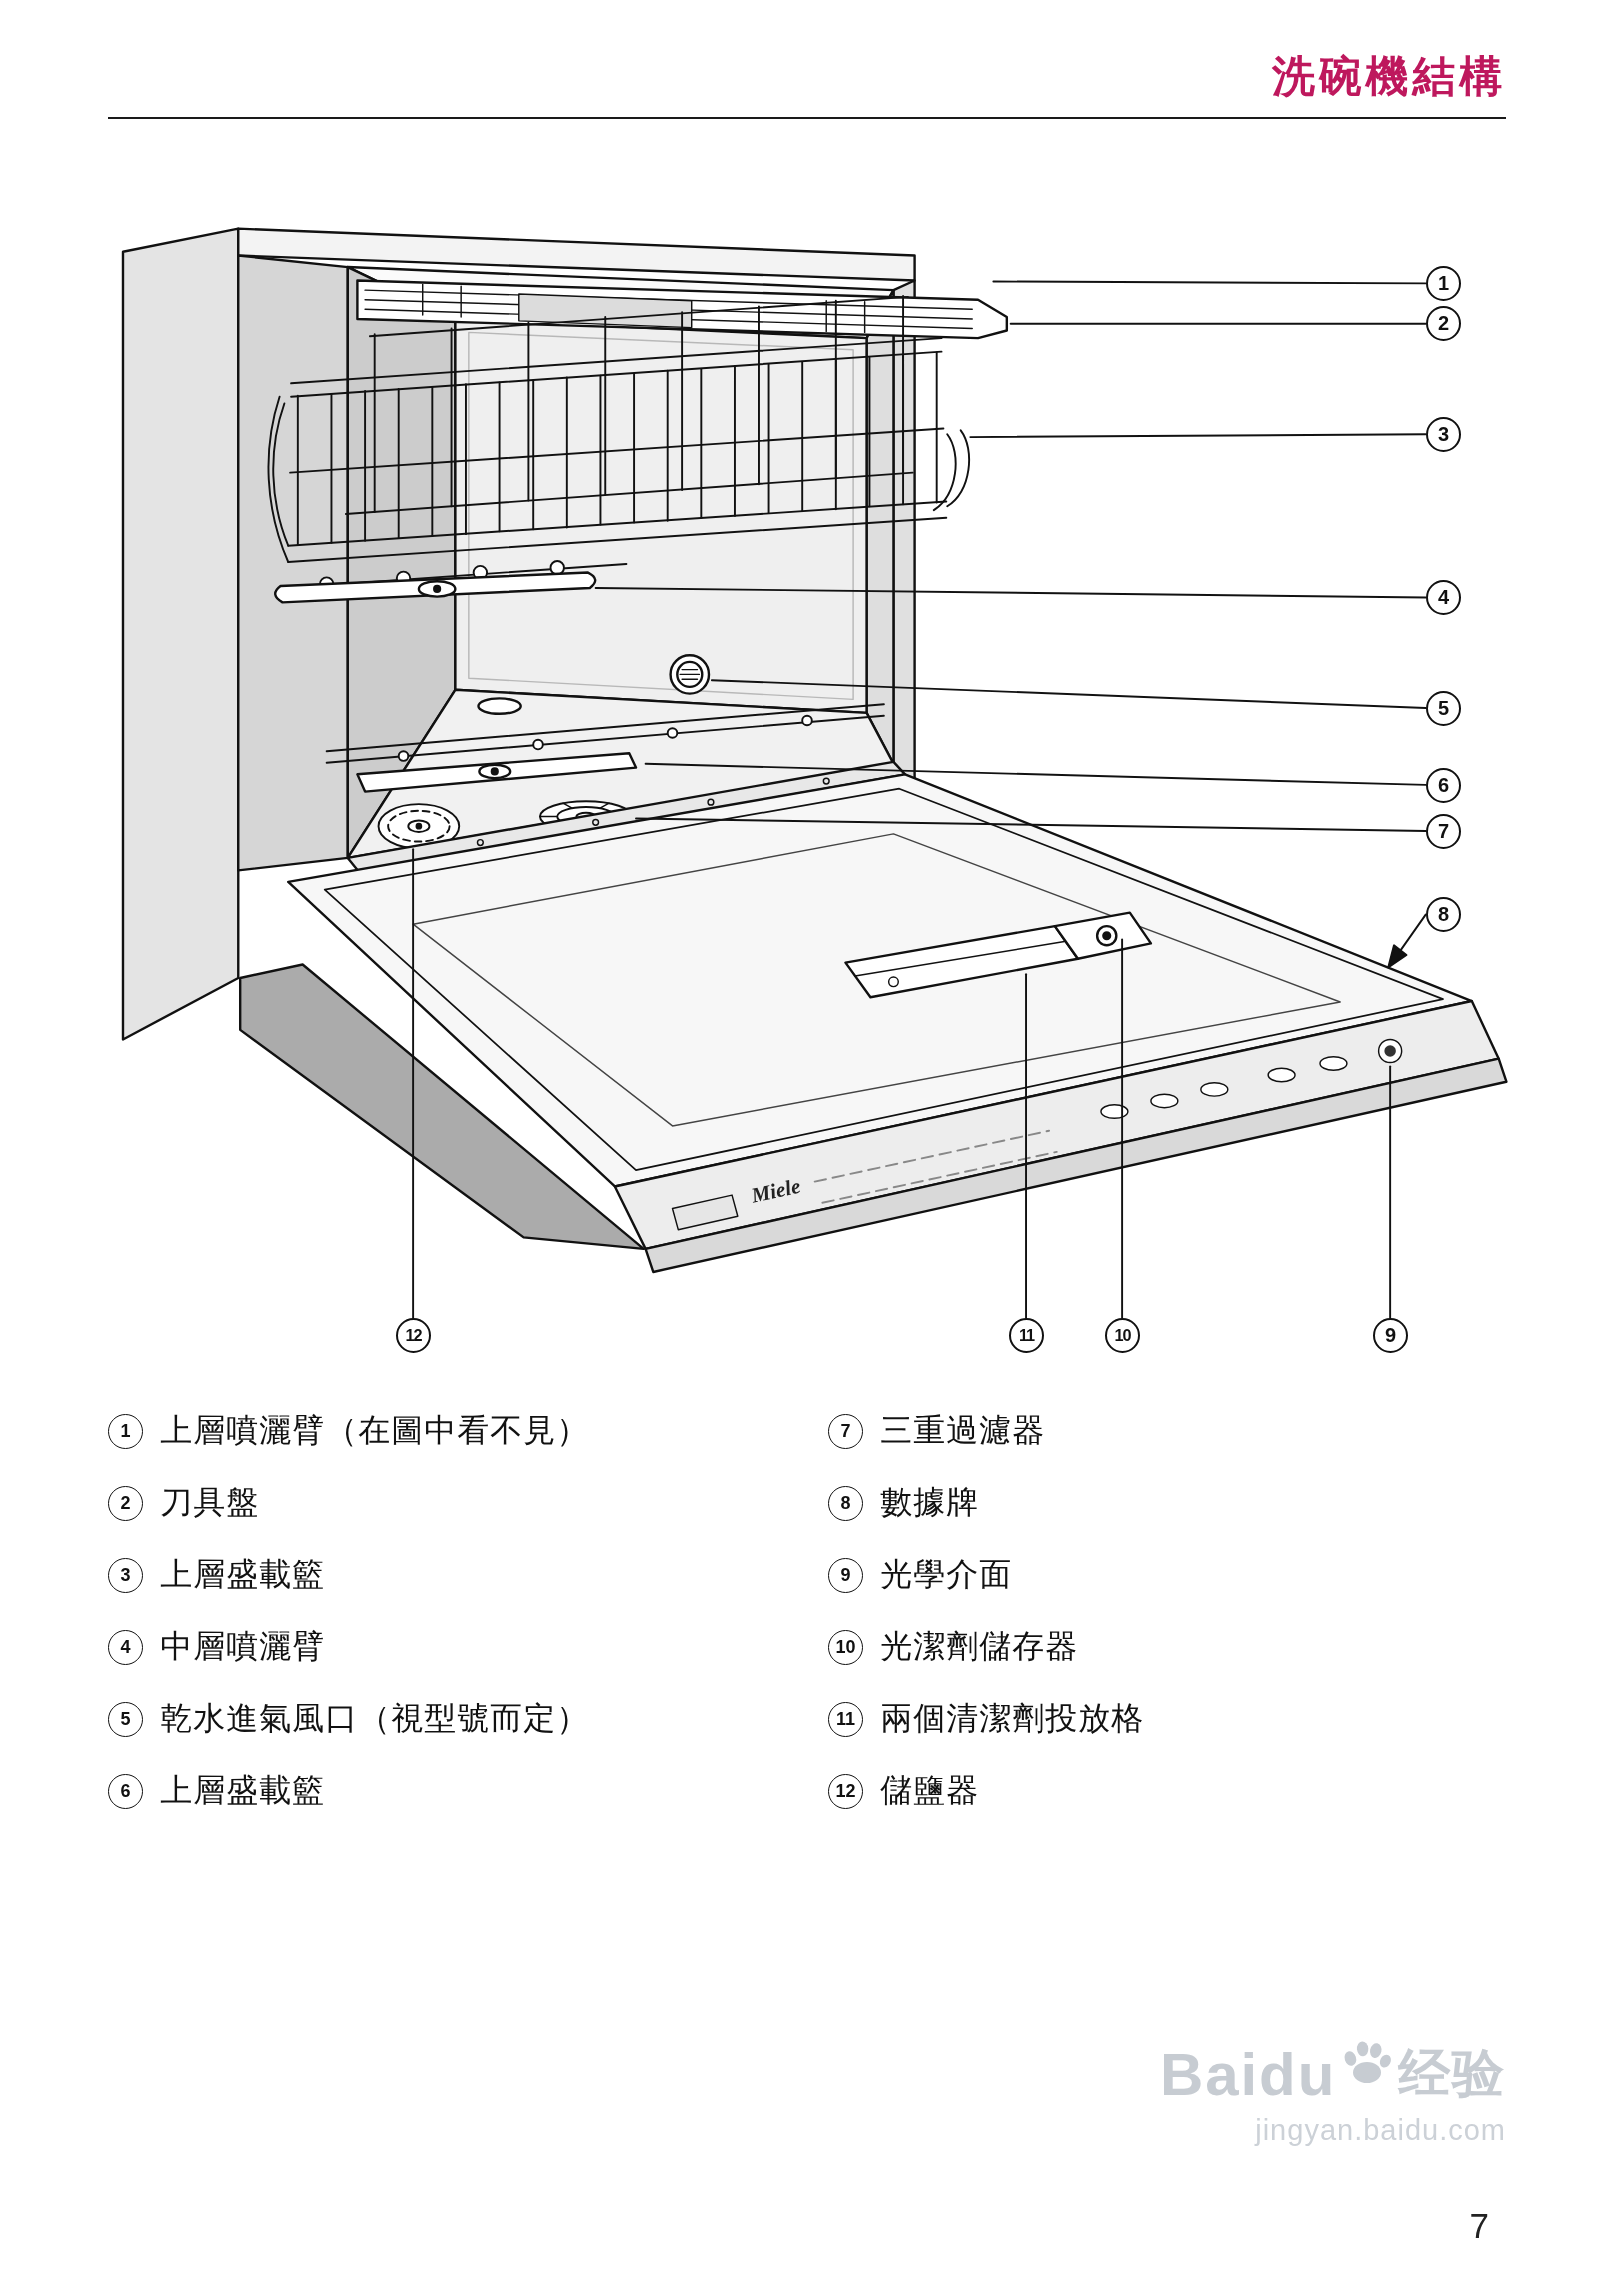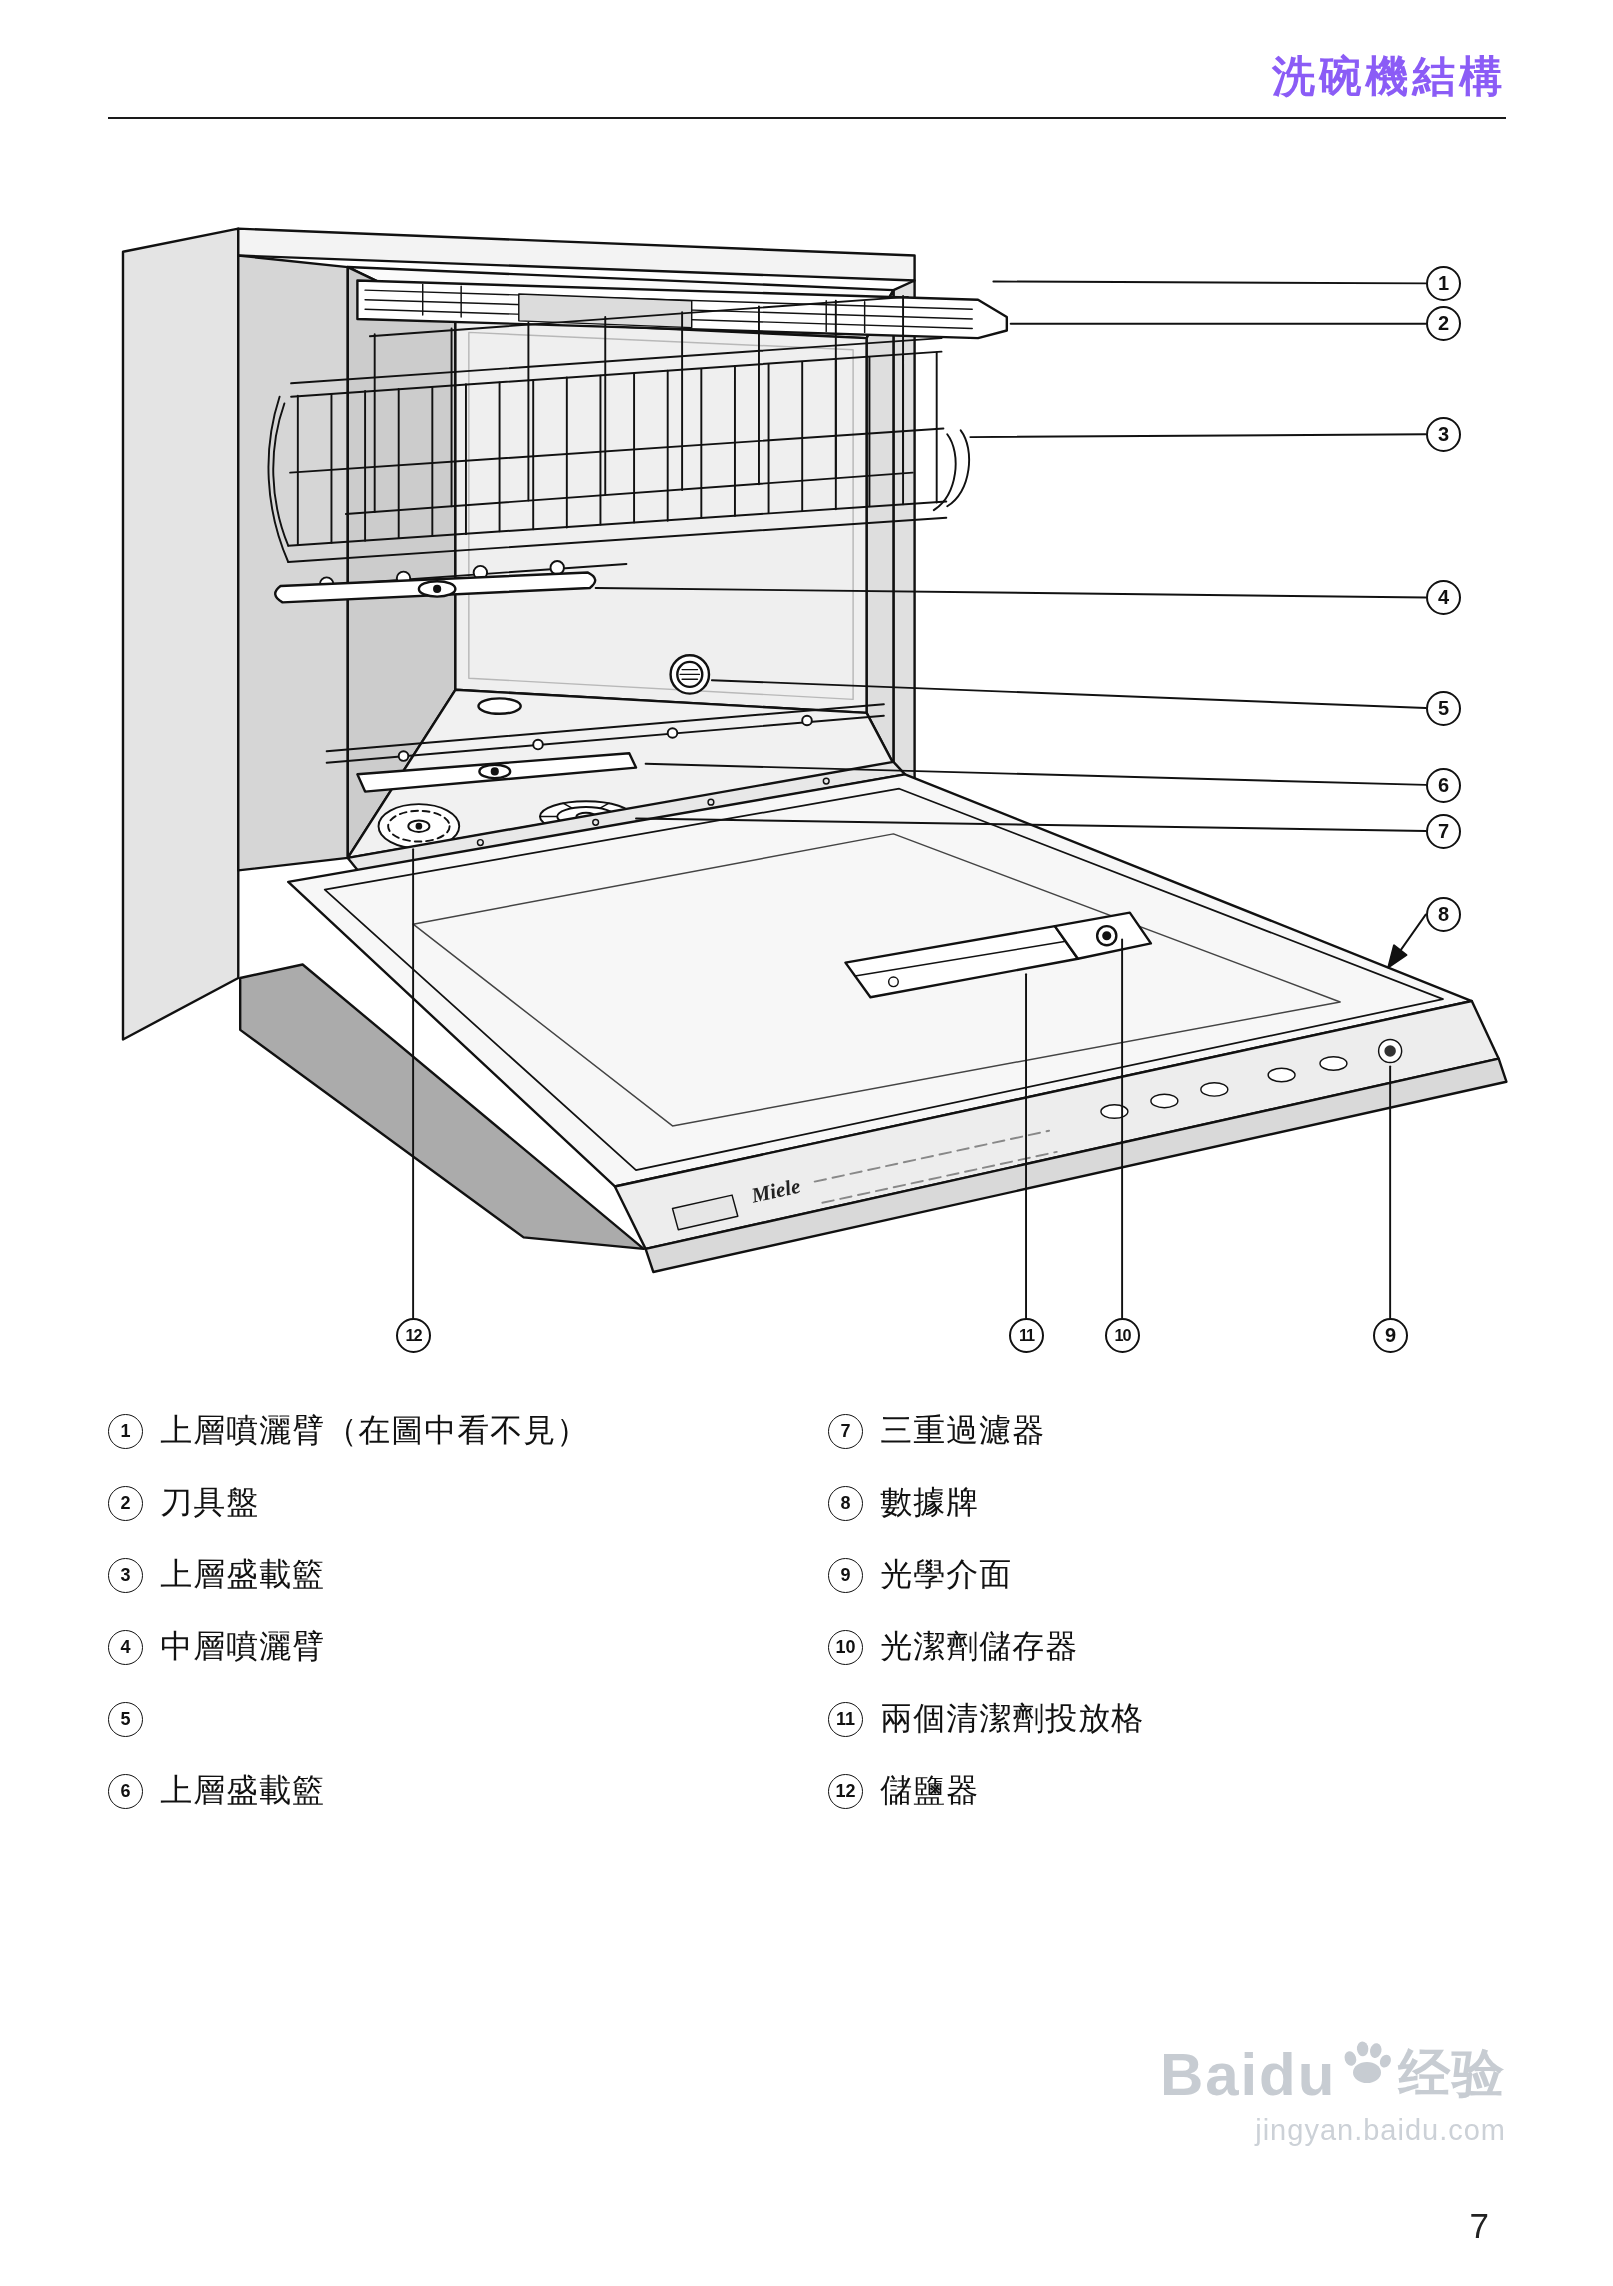--- a/index.html
+++ b/index.html
@@ -3,21 +3,21 @@
 <meta charset="utf-8">
 <style>
   html,body { margin:0; padding:0; background:#fff; }
   #page {
     position:relative; width:1614px; height:2286px; background:#ffffff;
     font-family:"Liberation Sans","DejaVu Sans",sans-serif; color:#111;
     overflow:hidden;
   }
   .header-title {
     position:absolute; top:48px; right:108px;
-    font-size:43px; font-weight:700; letter-spacing:3.8px; color:#8b5cf6;
+    font-size:43px; font-weight:700; letter-spacing:3.8px; color:#be185d;
   }
   .header-rule {
     position:absolute; left:108px; right:108px; top:117px;
     height:1.9px; background:#1a1a1a;
   }
   #diagram-svg { position:absolute; left:0; top:0; }
   .co {
     position:absolute; width:35px; height:35px; box-sizing:border-box;
     border:2.4px solid #111; border-radius:50%; background:#fff;
     display:flex; align-items:center; justify-content:center;
@@ -223,20 +223,21 @@
     <div class="lrow">
       <span class="lnum">3</span>
       <span class="ltext">上層盛載籃</span>
     </div>
     <div class="lrow">
       <span class="lnum">4</span>
       <span class="ltext">中層噴灑臂</span>
     </div>
     <div class="lrow">
       <span class="lnum">5</span>
+      <span class="ltext">乾水進氣風口（視型號而定）</span>
     </div>
     <div class="lrow">
       <span class="lnum">6</span>
       <span class="ltext">上層盛載籃</span>
     </div>
   </div>
 
   <div class="legend-col right">
     <div class="lrow">
       <span class="lnum">7</span>

